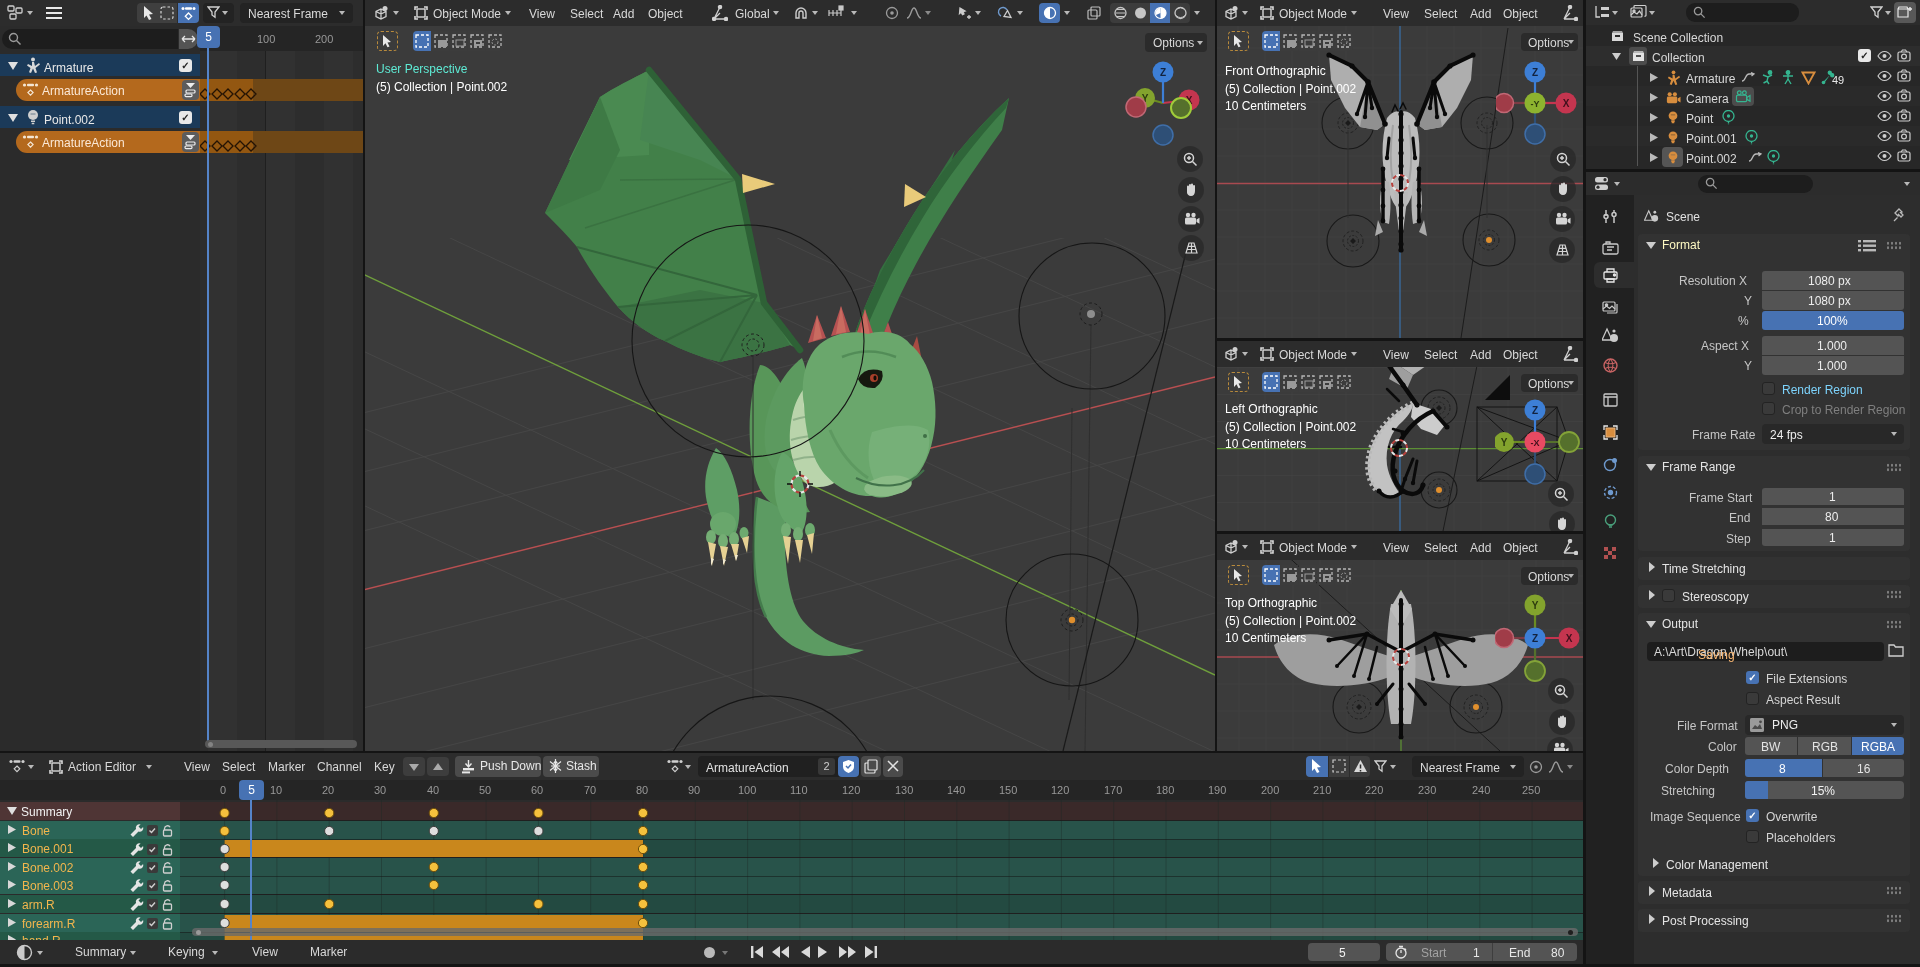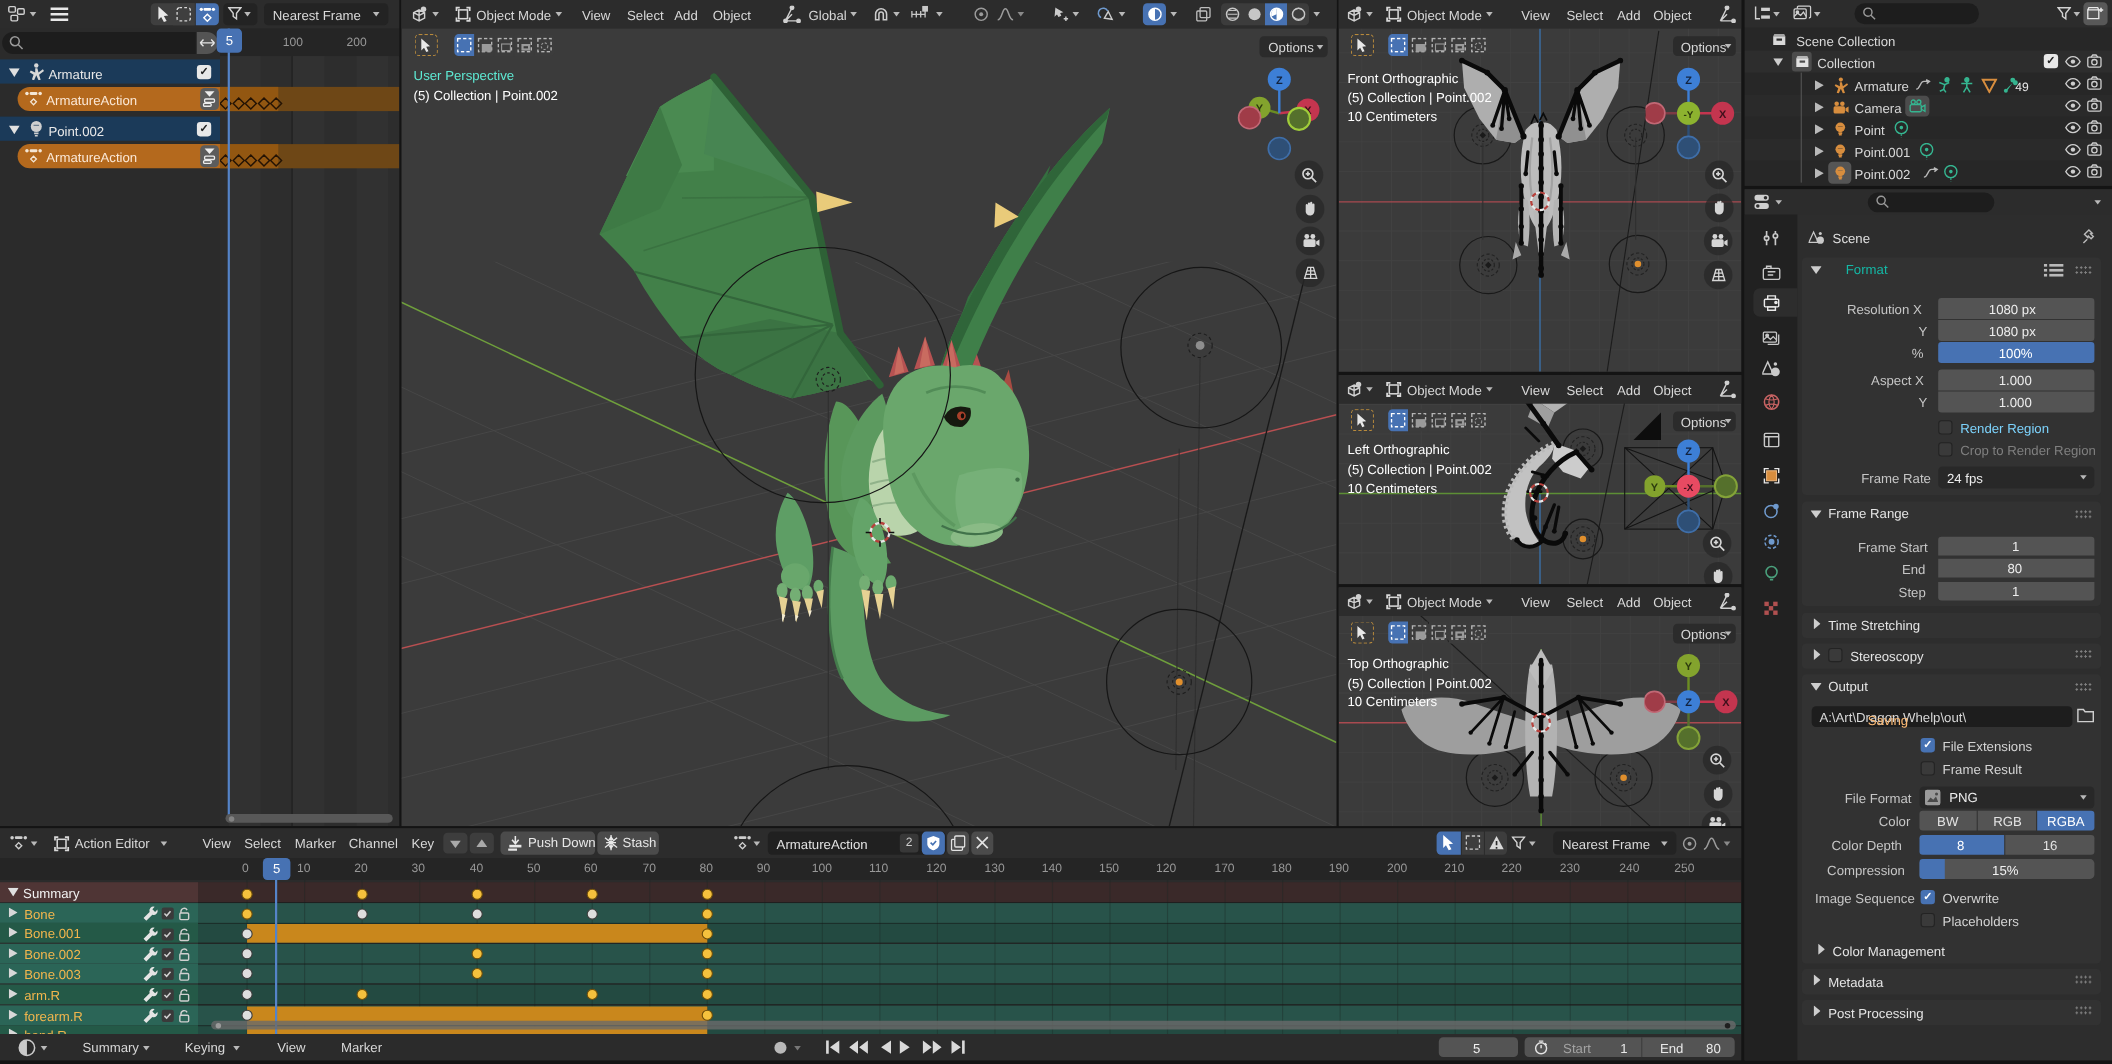--- a/index.html
+++ b/index.html
@@ -1288,21 +1288,21 @@
     </svg>
  <div class="t" style="left:80px;top:38px;color:#e0e0e0">Scene</div>
  <svg class="a" style="left:306px;top:36px" width="14" height="15" viewBox="0 0 14 15">
       <path d="M7 1l3 3-1.5.5L11 7l-2 2-2.5-2.5L6 8 3 5z M5.5 9.5L2 13" fill="none" stroke="#b9b9b9" stroke-width="1.3"></path>
     </svg>
 
  <div class="a" style="left:52px;top:62px;width:272px;height:216px;background:#323232;border-radius:4px"></div>
  <svg class="a" style="left:60px;top:69px" width="10" height="8" viewBox="0 0 10 8">
       <path d="M0 1h10L5 8z" fill="#cdcdcd"></path>
     </svg>
- <div class="t" style="left:92px;top:66px;color:#14b8a6">Format</div>
+ <div class="t" style="left:76px;top:66px;color:#fef9c3">Format</div>
  <svg class="a" style="left:272px;top:67px" width="18" height="13" viewBox="0 0 18 13">
       <g fill="#b9b9b9">
         <rect x="0" y="1" width="3" height="2.4"></rect>
         <rect x="5" y="1" width="13" height="2.4"></rect>
         <rect x="0" y="5.5" width="3" height="2.4"></rect>
         <rect x="5" y="5.5" width="13" height="2.4"></rect>
         <rect x="0" y="10" width="3" height="2.4"></rect>
         <rect x="5" y="10" width="13" height="2.4"></rect>
       </g>
     </svg>
@@ -1369,21 +1369,21 @@
  <div class="grip" style="left:300px;top:448px"></div>
  <div class="fld" style="left:61px;top:470px;width:237px;height:19px;background:#1d1d1d"></div>
  <div class="t" style="left:68px;top:473px;color:#d8d8d8">A:\Art\Dragon Whelp\out\</div>
  <svg class="a" style="left:302px;top:471px" width="16" height="15" viewBox="0 0 16 15">
       <path d="M1 13V2h5l1.5 2H15v9z" fill="none" stroke="#cfcfcf" stroke-width="1.3"></path>
     </svg>
  <div class="t" style="left:112px;top:476px;color:#fdba74">Saving</div>
  <div class="ckb" style="left:160px;top:499px;width:13px;height:13px">✓</div>
  <div class="t" style="left:180px;top:500px;color:#d4d4d4">File Extensions</div>
  <div class="cke" style="left:160px;top:520px"></div>
- <div class="t" style="left:180px;top:521px;color:#d4d4d4">Frame Result</div>
+ <div class="t" style="left:180px;top:521px;color:#d4d4d4">Aspect Result</div>
  <div class="t" style="left:91px;top:547px;color:#c6c6c6">File Format</div>
  <div class="dd" style="left:159px;top:543px;width:159px;height:20px;background:#282828"></div>
  <div class="a" style="left:164px;top:546px;width:14px;height:14px;background:#888;border-radius:2px"></div>
  <svg class="a" style="left:164px;top:546px" width="14" height="14" viewBox="0 0 14 14">
       <rect width="14" height="14" rx="2" fill="#9a9a9a"></rect>
       <path d="M2 11l3-4 2.5 2L10 6l2 5z" fill="#4a4a4a"></path>
       <circle cx="10.5" cy="3.8" r="1.4" fill="#4a4a4a"></circle>
     </svg>
  <div class="t" style="left:186px;top:546px;color:#ededed">PNG</div>
  <div class="car" style="left:305px;top:551px"></div>
@@ -1392,21 +1392,21 @@
  <div class="t" style="left:175px;top:568px;color:#e4e4e4">BW</div>
  <div class="btn" style="left:212px;top:565px;width:53px;height:18px;border-radius:0;background:#545454"></div>
  <div class="t" style="left:226px;top:568px;color:#e4e4e4">RGB</div>
  <div class="a" style="left:266px;top:565px;width:52px;height:18px;border-radius:0 3px 3px 0;background:#4772b3;position:absolute"></div>
  <div class="t" style="left:275px;top:568px;color:#fff">RGBA</div>
  <div class="t" style="left:79px;top:590px;color:#c6c6c6">Color Depth</div>
  <div class="a" style="left:159px;top:587px;width:77px;height:18px;border-radius:3px 0 0 3px;background:#4772b3"></div>
  <div class="t" style="left:193px;top:590px;color:#fff">8</div>
  <div class="btn" style="left:237px;top:587px;width:81px;height:18px;border-radius:0 3px 3px 0;background:#545454"></div>
  <div class="t" style="left:271px;top:590px;color:#e4e4e4">16</div>
- <div class="t" style="left:75px;top:612px;color:#c6c6c6">Compression</div>
+ <div class="t" style="left:75px;top:612px;color:#c6c6c6">Stretching</div>
  <div class="btn" style="left:159px;top:609px;width:159px;height:18px;background:#545454"></div>
  <div class="a" style="left:159px;top:609px;width:23px;height:18px;background:#4772b3;border-radius:3px 0 0 3px"></div>
  <div class="t" style="left:225px;top:612px;color:#f2f2f2">15%</div>
  <div class="t" style="left:64px;top:638px;color:#c6c6c6">Image Sequence</div>
  <div class="ckb" style="left:160px;top:637px;width:13px;height:13px">✓</div>
  <div class="t" style="left:180px;top:638px;color:#d4d4d4">Overwrite</div>
  <div class="cke" style="left:160px;top:658px"></div>
  <div class="t" style="left:180px;top:659px;color:#d4d4d4">Placeholders</div>
  <svg class="a" style="left:66px;top:686px" width="7" height="10" viewBox="0 0 7 10">
       <path d="M1 0l6 5-6 5z" fill="#cdcdcd"></path>

